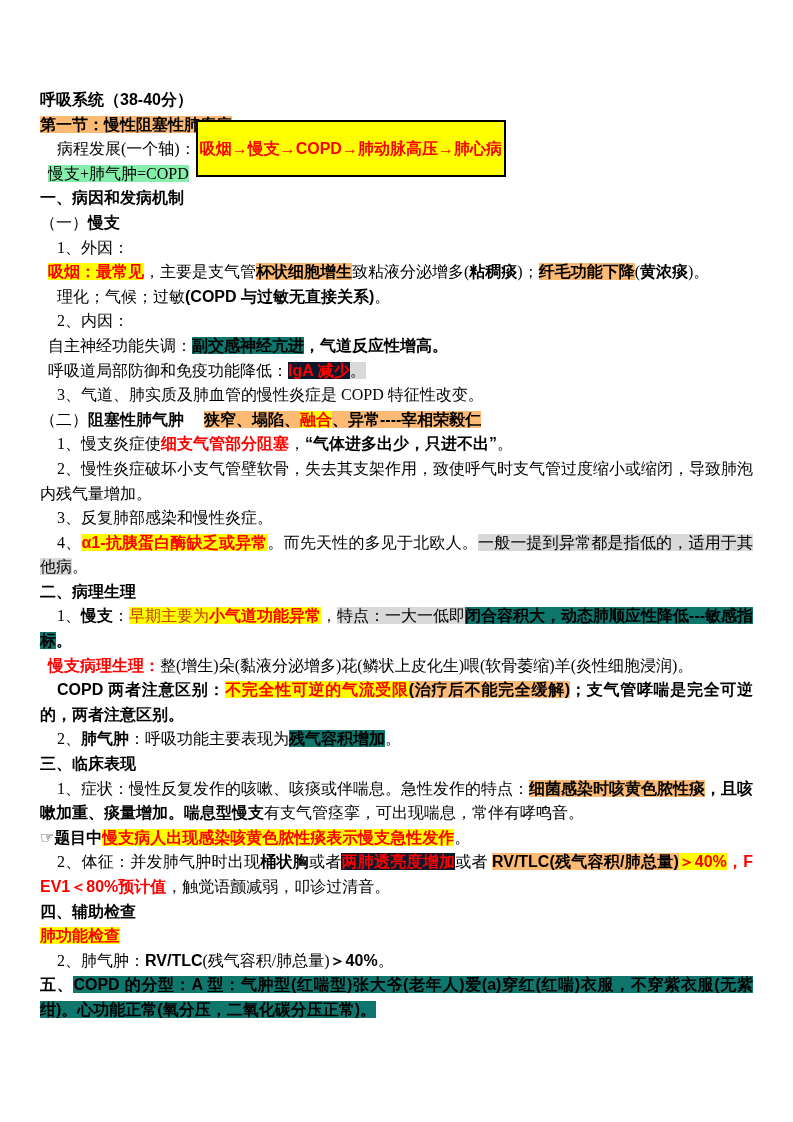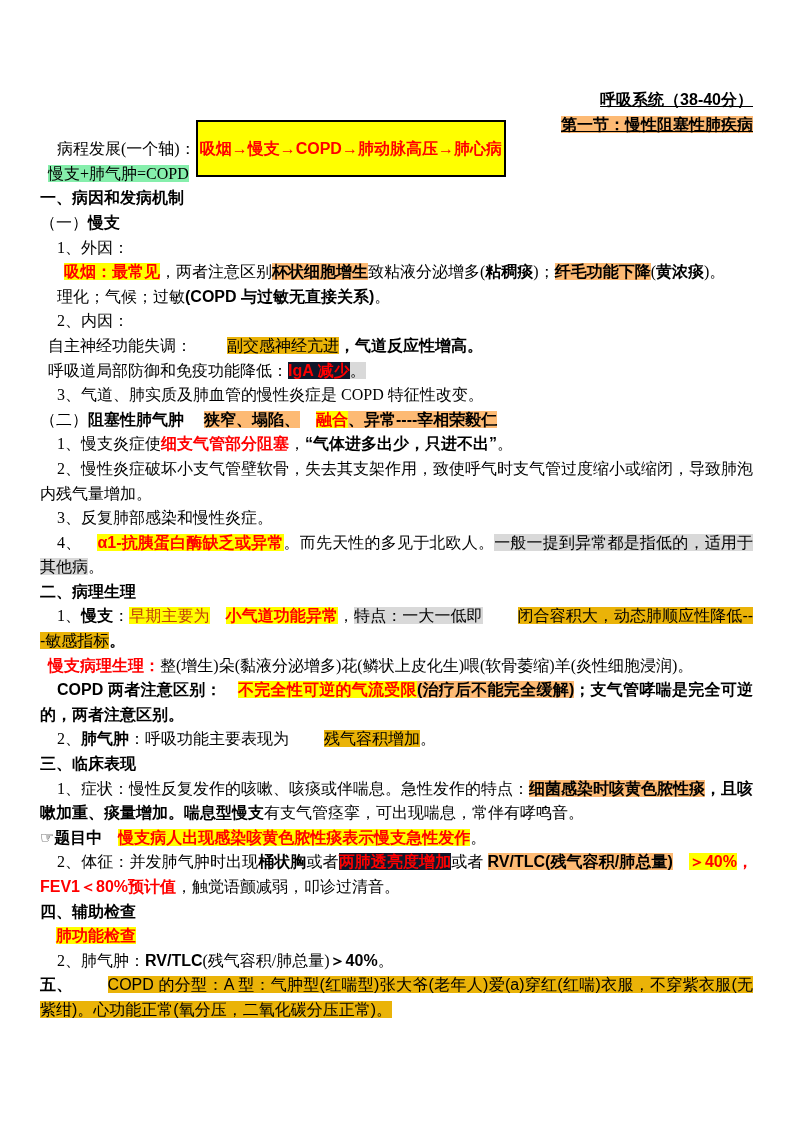--- a/index.html
+++ b/index.html
@@ -3,53 +3,53 @@
 <meta charset="utf-8">
 <style>
   html,body{margin:0;padding:0;background:#e8e8e8;}
   .page{
     width:793px;height:1122px;margin:0 auto;background:#ffffff;
     box-sizing:border-box;padding:88px 40px 20px 40px;overflow:hidden;
     font-family:"Liberation Serif","DejaVu Serif",serif;
     font-size:16px;line-height:24.6px;color:#000;
   }
   .para{margin:0;text-align:justify;word-break:break-all;}
-  .center{text-align:right;text-decoration:underline;}
+  .center{text-align:left;}
   .i0{text-indent:0;}
   .i05{text-indent:8px;}
   .i1{text-indent:17px;}
   .iB{text-indent:138px;}
   
   .s-r{}
   .s-b{font-weight:bold;font-family:"Liberation Sans","DejaVu Sans",sans-serif;}
   .s-rb{color:#ff0000;font-weight:bold;font-family:"Liberation Sans","DejaVu Sans",sans-serif;}
   .s-y{background:#86efac;}
   .s-ry{color:#c2410c;background:#ffff00;}
-  .s-rby{color:#ff0000;font-weight:bold;background:#ffff00;font-family:"Liberation Sans","DejaVu Sans",sans-serif;margin-left:16px;}
+  .s-rby{color:#ff0000;font-weight:bold;background:#ffff00;font-family:"Liberation Sans","DejaVu Sans",sans-serif;}
   .s-by{font-weight:bold;background:#fdba74;font-family:"Liberation Sans","DejaVu Sans",sans-serif;}
-  .s-bg{font-weight:normal;background:#eab308;font-family:"Liberation Sans","DejaVu Sans",sans-serif;margin-left:35px;}
+  .s-bg{font-weight:bold;background:#0f766e;font-family:"Liberation Sans","DejaVu Sans",sans-serif;}
   .s-rg{background:#d9d9d9;}
   .s-rbg{color:#ff0000;font-weight:bold;background:#0f172a;font-family:"Liberation Sans","DejaVu Sans",sans-serif;}
   .s-rbybox{color:#ff0000;font-weight:bold;background:#ffff00;border:2px solid #000;
     padding:18px 2px;font-family:"Liberation Sans","DejaVu Sans",sans-serif;
     box-decoration-break:clone;-webkit-box-decoration-break:clone;}
 </style>
 </head>
 <body>
 
 <div class="page">
   <div id="content">
       <div class="para center i0"><span class="s-b">呼吸系统（38-40分）</span></div>
       <div class="para center i0"><span class="s-by">第一节：慢性阻塞性肺疾病</span></div>
       <div class="para i1"><span class="s-r">病程发展(一个轴)：</span><span class="s-rbybox">吸烟→慢支→COPD→肺动脉高压→肺心病</span></div>
       <div class="para i05"><span class="s-y">慢支+肺气肿=COPD</span></div>
       <div class="para i0"><span class="s-b">一、病因和发病机制</span></div>
       <div class="para i0"><span class="s-r">（一）</span><span class="s-b">慢支</span></div>
       <div class="para i1"><span class="s-r">1、外因：</span></div>
-      <div class="para i05"><span class="s-rby">吸烟：最常见</span><span class="s-r">，两者注意区别</span><span class="s-by">杯状细胞增生</span><span class="s-r">致粘液分泌增多(</span><span class="s-b">粘稠痰</span><span class="s-r">)；</span><span class="s-by">纤毛功能下降</span><span class="s-r">(</span><span class="s-b">黄浓痰</span><span class="s-r">)。</span></div>
+      <div class="para i05"><span class="s-rby">吸烟：最常见</span><span class="s-r">，主要是支气管</span><span class="s-by">杯状细胞增生</span><span class="s-r">致粘液分泌增多(</span><span class="s-b">粘稠痰</span><span class="s-r">)；</span><span class="s-by">纤毛功能下降</span><span class="s-r">(</span><span class="s-b">黄浓痰</span><span class="s-r">)。</span></div>
       <div class="para i1"><span class="s-r">理化；气候；过敏</span><span class="s-b">(COPD 与过敏无直接关系)</span><span class="s-r">。</span></div>
       <div class="para i1"><span class="s-r">2、内因：</span></div>
       <div class="para i05"><span class="s-r">自主神经功能失调：</span><span class="s-bg">副交感神经亢进</span><span class="s-b">，气道反应性增高。</span></div>
       <div class="para i05"><span class="s-r">呼吸道局部防御和免疫功能降低：</span><span class="s-rbg">IgA 减少</span><span class="s-rg">。</span></div>
       <div class="para i1"><span class="s-r">3、气道、肺实质及肺血管的慢性炎症是 COPD 特征性改变。</span></div>
       <div class="para i0"><span class="s-r">（二）</span><span class="s-b">阻塞性肺气肿</span><span class="s-r">　 </span><span class="s-by">狭窄、塌陷、</span><span class="s-rby">融合</span><span class="s-by">、异常----宰相荣毅仁</span></div>
       <div class="para i1"><span class="s-r">1、慢支炎症使</span><span class="s-rb">细支气管部分阻塞</span><span class="s-r">，</span><span class="s-b">“气体进多出少，只进不出</span><span class="s-b">”</span><span class="s-r">。</span></div>
       <div class="para i1"><span class="s-r">2、慢性炎症破坏小支气管壁软骨，失去其支架作用，致使呼气时支气管过度缩小或缩闭，导致肺泡内残气量增加。</span></div>
       <div class="para i1"><span class="s-r">3、反复肺部感染和慢性炎症。</span></div>
       <div class="para i1"><span class="s-r">4、</span><span class="s-rby">α1-抗胰蛋白酶缺乏或异常</span><span class="s-r">。而先天性的多见于北欧人。</span><span class="s-rg">一般一提到异常都是指低的，适用于其他病</span><span class="s-r">。</span></div>

